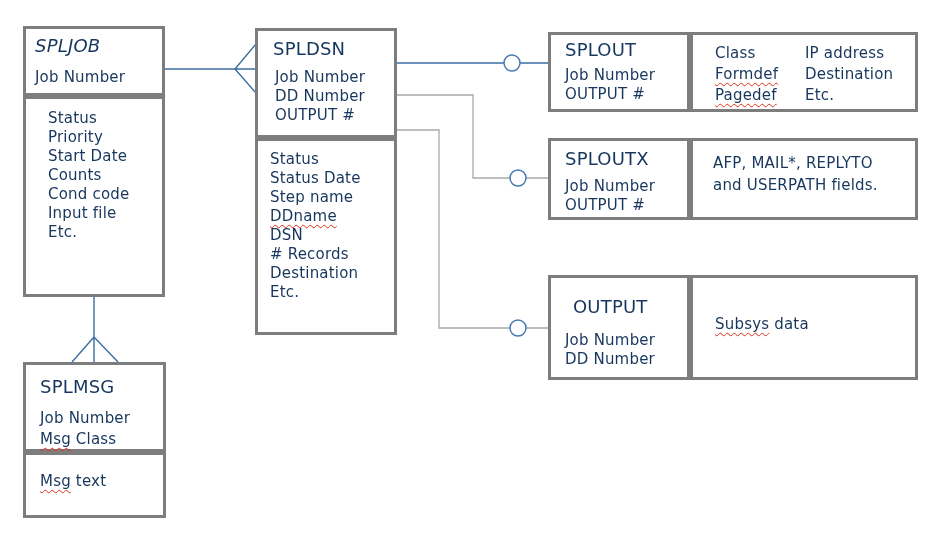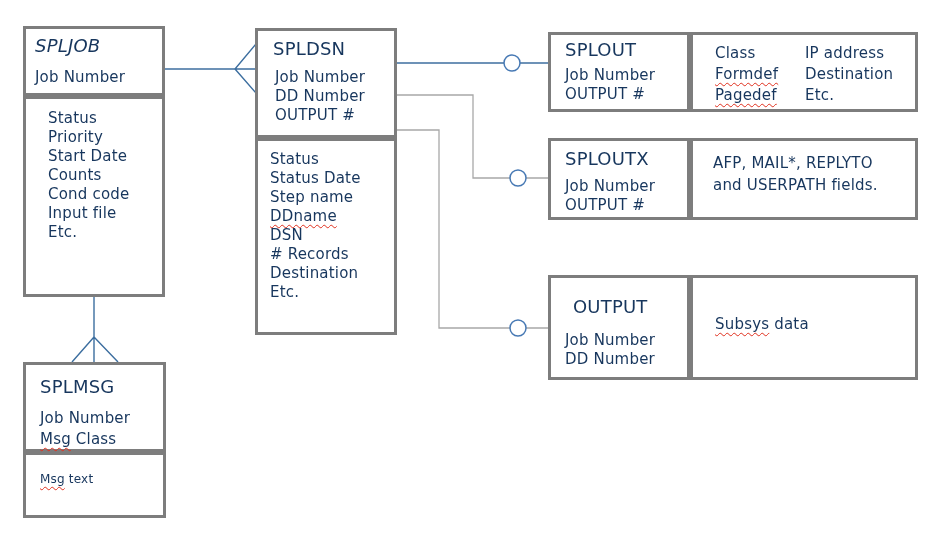--- a/index.html
+++ b/index.html
@@ -54,21 +54,21 @@
   .splsub-h .title{margin:18px 0 0 22px;}
   .splsub-h .keys{margin:14px 0 0 14px;}
   .splsub-b{left:690px; top:275px; width:228px; height:105px; padding:37px 0 0 22px;
             font-size:15px;}
   
   .splmsg-h{left:23px; top:362px; width:143px; height:90px;}
   .splmsg-h .title{margin:11px 0 0 14px;}
   .splmsg-h .keys{margin:11px 0 0 14px;}
   .splmsg-h .key{line-height:21px;}
   .splmsg-b{left:23px; top:452px; width:143px; height:66px; padding:17px 0 0 14px;
-            font-size:12px;}
+            font-size:15px;}
 </style>
 </head>
 <body>
 
 <div class="stage">
 
   <svg class="wires" viewBox="0 0 951 539">
     <g>
       <path class="wblue" d="M165 69 H235"></path>
       <path class="wblue" d="M235 69 L256 44 M235 69 H256 M235 69 L256 93"></path>

